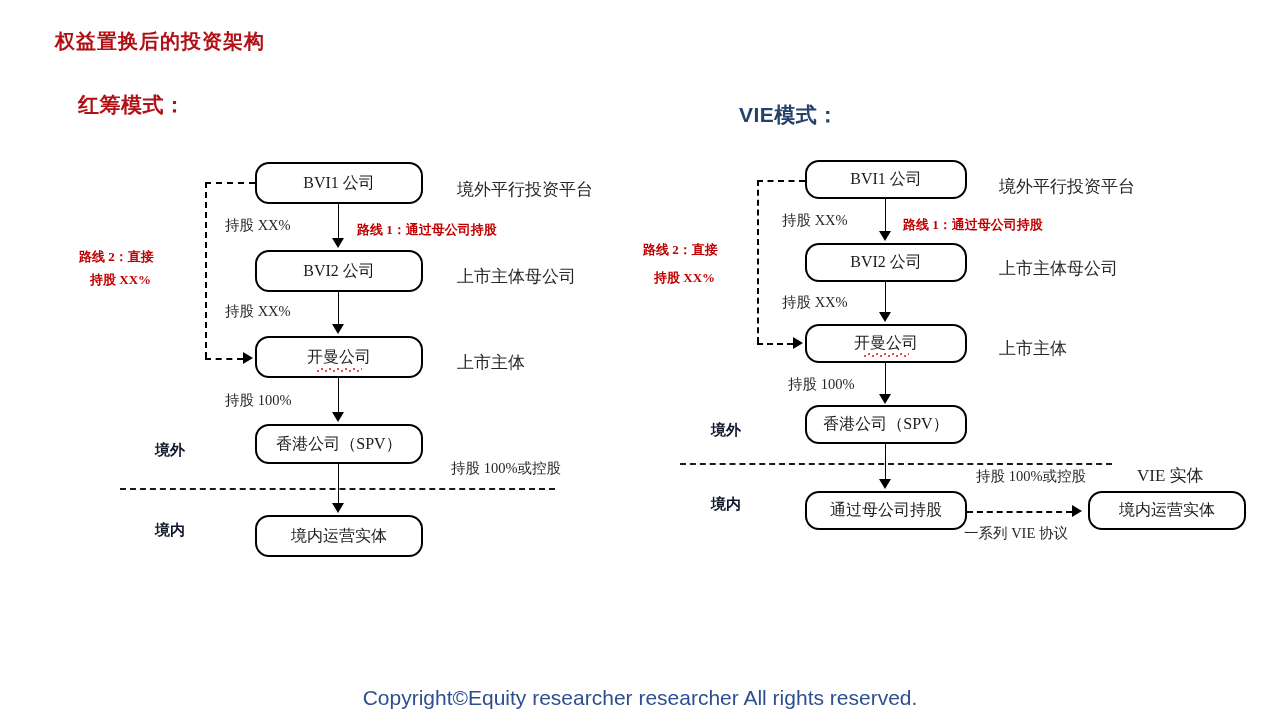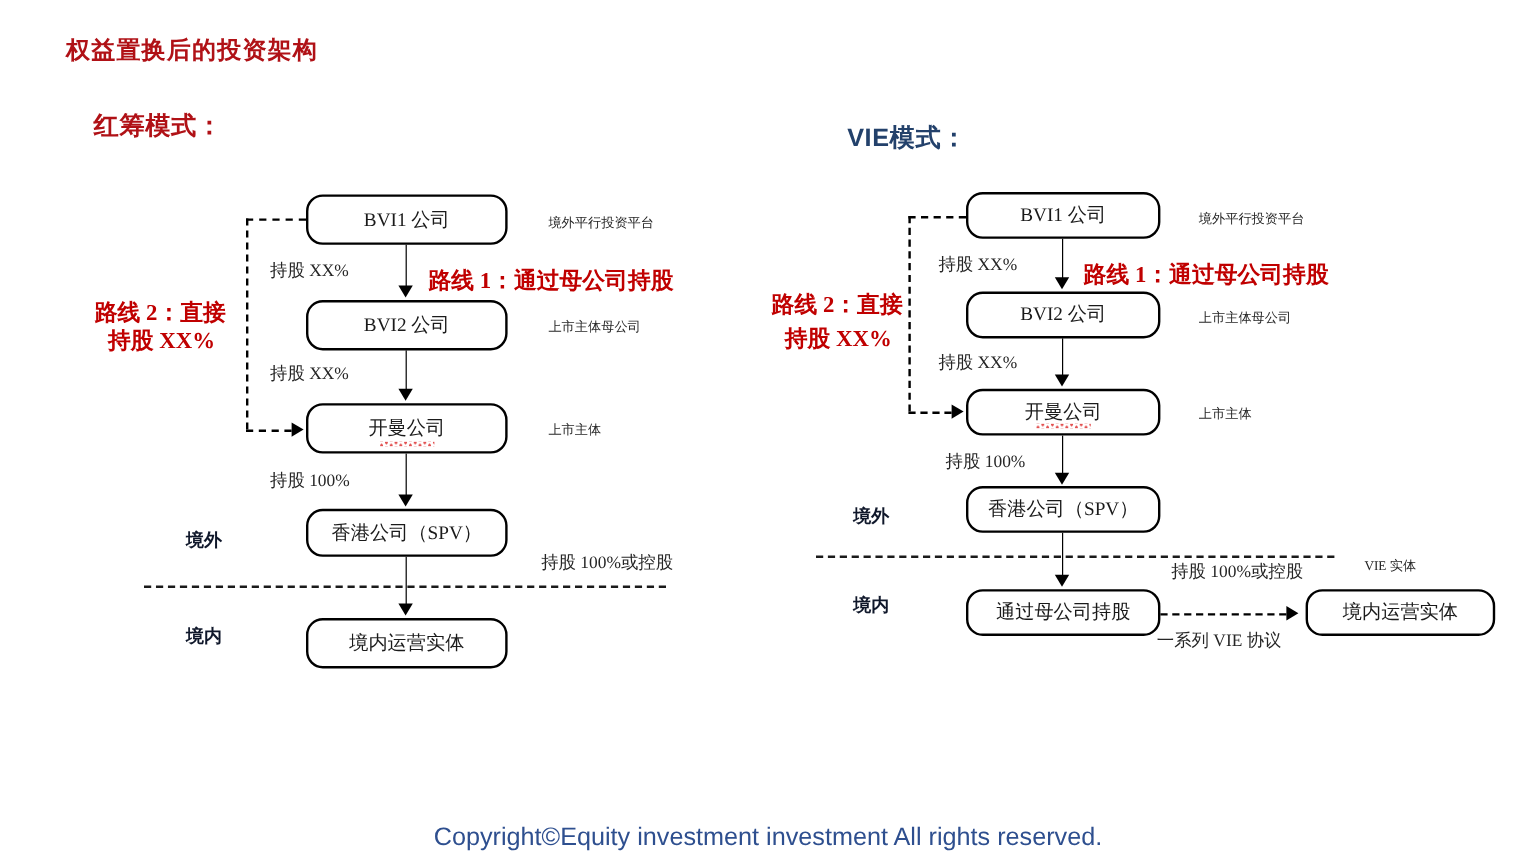--- a/index.html
+++ b/index.html
@@ -21,21 +21,21 @@
     color:#b01116;
     letter-spacing:1px;
   }
   .mode-title{
     font-family:"Liberation Sans","DejaVu Sans",sans-serif;
     font-weight:bold;
     font-size:21px;
     letter-spacing:0.5px;
   }
   #hongchou-title{ left:78px; top:91px; color:#b01116; }
-  #vie-title{ left:706px; top:101px; color:#23416b; }
+  #vie-title{ left:739px; top:101px; color:#23416b; }
 
   
   .ebox{
     border:2px solid #000;
     background:#fff;
     display:flex;align-items:center;justify-content:center;
     font-size:16px;
     color:#1a1a1a;
     box-sizing:border-box;
     font-family:"Liberation Serif","DejaVu Serif",serif;
@@ -50,28 +50,28 @@
       radial-gradient(circle at 2px 3px, #d33 1.1px, transparent 1.3px),
       radial-gradient(circle at 6px 1px, #d33 1.1px, transparent 1.3px);
     background-size:8px 4px;
     opacity:.85;
   }
   .boxwrap{position:absolute;}
   .boxwrap .ebox{width:100%;height:100%;position:relative;border-radius:14px;}
 
   
   .side-label{
-    font-size:11px;color:#262626;white-space:nowrap;
+    font-size:17px;color:#262626;white-space:nowrap;
   }
   .edge-label{
     font-size:14.5px;color:#262626;white-space:nowrap;
   }
   .red-note{
     font-family:"Liberation Serif","DejaVu Serif",serif;
-    font-weight:bold;font-size:19px;color:#c00000;white-space:nowrap;text-align:right;
+    font-weight:bold;font-size:13px;color:#c00000;white-space:nowrap;text-align:right;
   }
   .blue-label{
     font-weight:bold;font-size:15px;color:#0f172a;white-space:nowrap;
     font-family:"Liberation Serif","DejaVu Serif",serif;
   }
 
   
   .vline{position:absolute;width:0;border-left:1.6px solid #000;}
   .arrowhead{
     position:absolute;width:0;height:0;
@@ -215,13 +215,13 @@
 <div class="arrowhead right abs" style="left:793px;top:337px;"></div>
 
 <div class="abs red-note" style="left:903px;top:216px;">路线 1：通过母公司持股</div>
 <div class="abs red-note" style="left:643px;top:241px;">路线 2：直接</div>
 <div class="abs red-note" style="left:654px;top:269px;">持股 XX%</div>
 
 <div class="divider abs" style="left:680px;top:463px;width:432px;"></div>
 <div class="abs blue-label" style="left:711px;top:421px;">境外</div>
 <div class="abs blue-label" style="left:711px;top:495px;">境内</div>
 
-<div class="abs" id="footer">Copyright©Equity investment investment  All rights reserved.</div>
+<div class="abs" id="footer">Copyright©Equity researcher researcher  All rights reserved.</div>
 
 </body></html>

